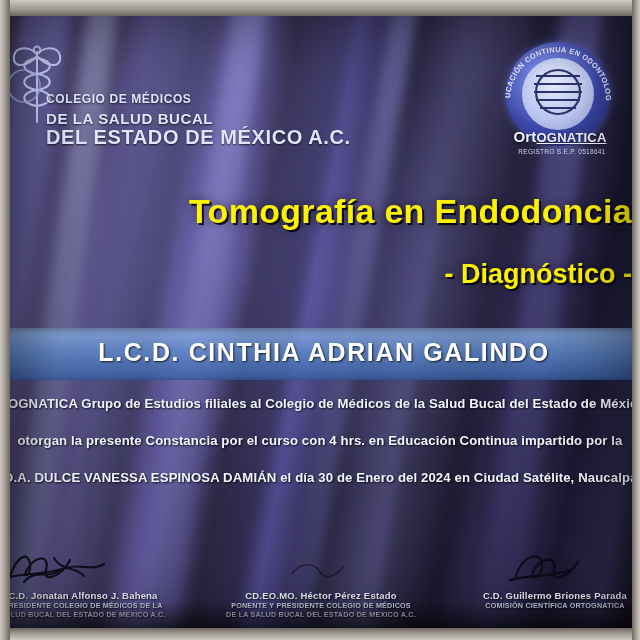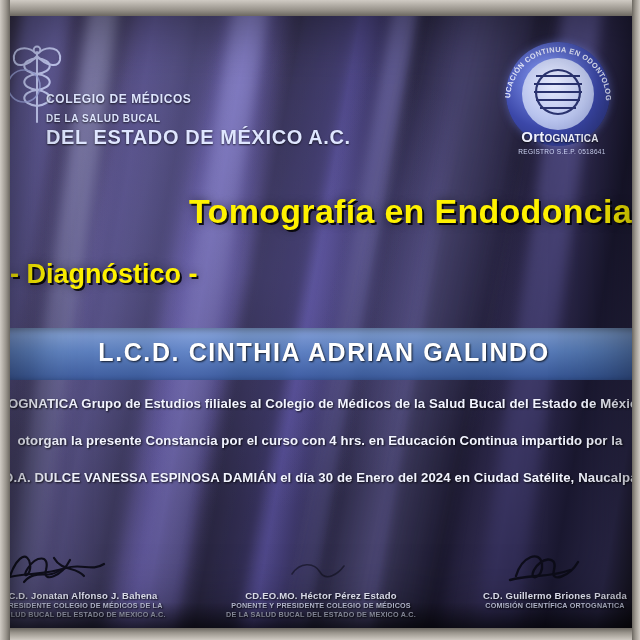--- a/index.html
+++ b/index.html
@@ -120,21 +120,21 @@
     top: 74px;
     color: #dfe6ff;
     font-size: 15.5px;
     font-weight: bold;
     letter-spacing: 0.6px;
     line-height: 19px;
     text-shadow: 0 1px 2px rgba(0,0,0,0.7);
     white-space: nowrap;
   }
   .college-name .l1 { font-size: 12px; }
-  .college-name .l2 { font-size: 10px; }
+  .college-name .l2 { font-size: 15px; }
   .college-name .l3 { font-size: 20px; }
 
   
   .seal {
     position: absolute;
     right: 12px;
     top: 26px;
     width: 120px;
     height: 120px;
   }
@@ -176,21 +176,21 @@
     left: -2px;
     top: 86px;
     width: 124px;
     text-align: center;
     color: #f0f2ff;
     font-size: 15px;
     font-weight: bold;
     letter-spacing: 0.2px;
     text-shadow: 0 1px 2px rgba(0,0,0,0.8);
   }
-  .seal-brand .small { font-size: 10px; }
+  .seal-brand .small { font-size: 13px; text-decoration: underline; }
   .seal-reg {
     position: absolute;
     left: 0;
     top: 106px;
     width: 124px;
     text-align: center;
     color: #cfd6f5;
     font-size: 6.5px;
     letter-spacing: 0.3px;
   }
@@ -206,21 +206,21 @@
     font-size: 34px;
     font-weight: bold;
     letter-spacing: 0.3px;
     text-shadow: 2px 2px 0 rgba(0,0,0,0.85), 0 0 10px rgba(0,0,0,0.5);
   }
   .title-sub {
     position: absolute;
     left: 0;
     top: 243px;
     width: 622px;
-    text-align: left;
+    text-align: right;
     color: #fff200;
     font-size: 27px;
     font-weight: bold;
     text-shadow: 2px 2px 0 rgba(0,0,0,0.85), 0 0 10px rgba(0,0,0,0.5);
   }
 
   
   .recipient-band {
     position: absolute;
     left: -14px;

